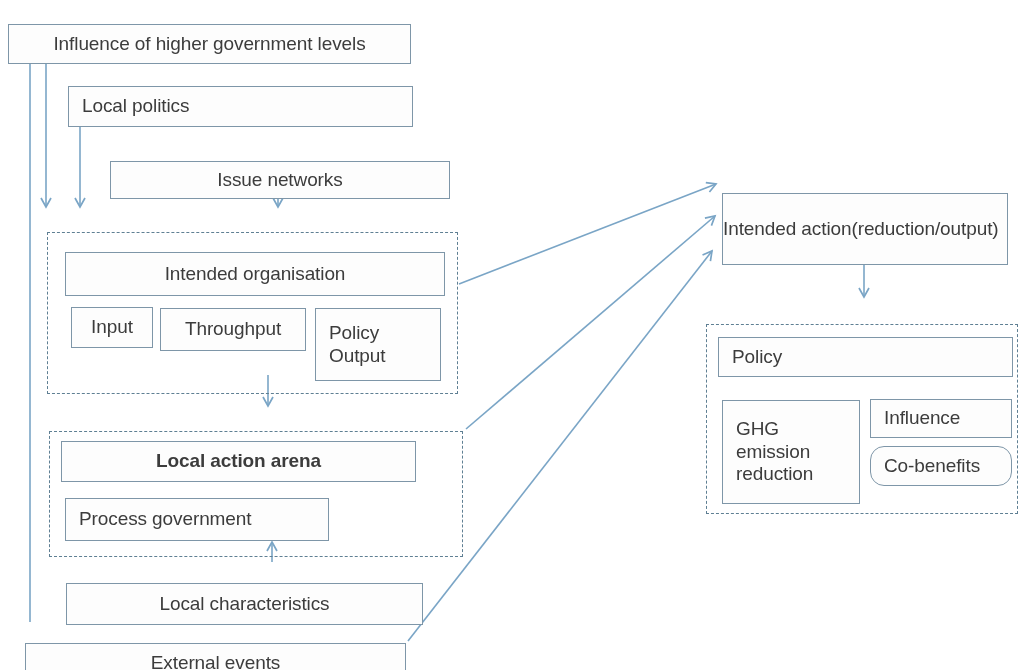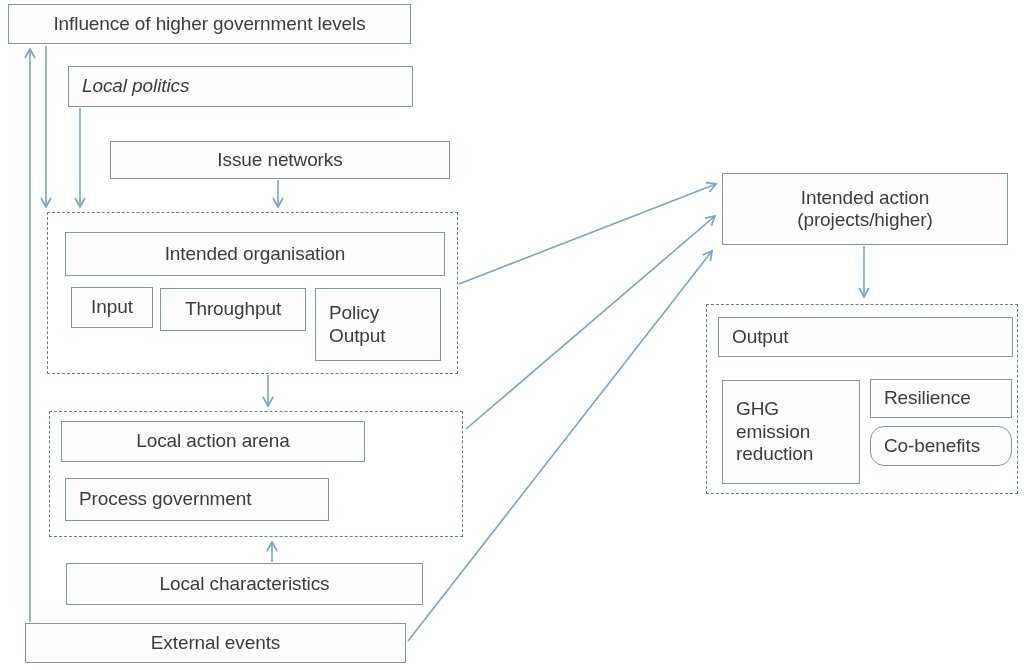--- a/index.html
+++ b/index.html
@@ -5,39 +5,39 @@
   html,body { margin:0; padding:0; background:#ffffff; }
   .canvas {
     position:relative; width:1024px; height:670px; background:#ffffff;
     font-family:"Liberation Sans", sans-serif; overflow:hidden;
   }
   svg.arrows { position:absolute; left:0; top:0; width:1024px; height:670px; }
   .box {
     position:absolute; box-sizing:border-box;
     border:1.5px solid #7e96a8; background:#fdfdfd;
     color:#3c3c3c; font-size:19px; line-height:1.18;
-    display:flex; align-items:center; letter-spacing:-0.1px;
+    display:flex; align-items:center; letter-spacing:-0.1px;margin-top:20px;
   }
   .c { justify-content:center; text-align:center; }
   .l { padding-left:13px; padding-right:6px; }
   .dashed {
     border:1.7px dashed #5f7f93; background:transparent;
   }
-  .stack { display:flex; flex-direction:column; width:100%; text-align:center; }
+  .stack { display:flex; flex-direction:row; width:100%; text-align:center; }
   
   #influence            { left:8px;   top:4px;   width:403px; height:40px; }
-  #local-politics       { left:68px;  top:66px;  width:345px; height:41px;font-style:italic; }
+  #local-politics       { left:68px;  top:66px;  width:345px; height:41px; }
   #issue-networks       { left:110px; top:141px; width:340px; height:38px; }
   #municipal-group      { left:47px;  top:212px; width:411px; height:162px; }
   #municipal-organisation { left:65px; top:232px; width:380px; height:44px; }
   #input-box            { left:71px;  top:287px; width:82px;  height:41px;text-align:center; }
   #throughput           { left:160px; top:288px; width:146px; height:43px; }
   #policy-output        { left:315px; top:288px; width:126px; height:73px; align-items:center; }
   #local-action-group   { left:49px;  top:411px; width:414px; height:126px; }
-  #local-action-arena   { left:61px;  top:421px; width:304px; height:41px; }
+  #local-action-arena   { left:61px;  top:421px; width:355px; height:41px;font-weight:bold; }
   #process-management   { left:65px;  top:478px; width:264px; height:43px; }
   #local-characteristics{ left:66px;  top:563px; width:357px; height:42px;text-align:center; }
   #external-events      { left:25px;  top:623px; width:381px; height:40px; }
   #intended-action      { left:722px; top:173px; width:286px; height:72px; }
   #outcome-group        { left:706px; top:304px; width:312px; height:190px; }
   #outcome              { left:718px; top:317px; width:295px; height:40px; }
   #ghg                  { left:722px; top:380px; width:138px; height:104px; }
   #resilience           { left:870px; top:379px; width:142px; height:39px; }
   #co-benefits          { left:870px; top:426px; width:142px; height:40px;border-radius:14px; }
 </style>
@@ -88,27 +88,27 @@
 
   <div id="process-management" class="box l">Process government</div>
 
   <div id="local-characteristics" class="box c">Local characteristics</div>
 
   <div id="external-events" class="box c">External events</div>
 
   <div id="intended-action" class="box c">
     <div class="stack">
       <span>Intended action</span>
-      <span>(projects/higher)</span>
+      <span>(reduction/output)</span>
     </div>
   </div>
 
   <div id="outcome-group" class="box dashed"></div>
 
-  <div id="outcome" class="box l">Output</div>
+  <div id="outcome" class="box l">Policy</div>
 
   <div id="ghg" class="box l">GHG emission reduction</div>
 
-  <div id="resilience" class="box l">Resilience</div>
+  <div id="resilience" class="box l">Influence</div>
 
   <div id="co-benefits" class="box l">Co-benefits</div>
 
 </div>
 
 </body></html>

